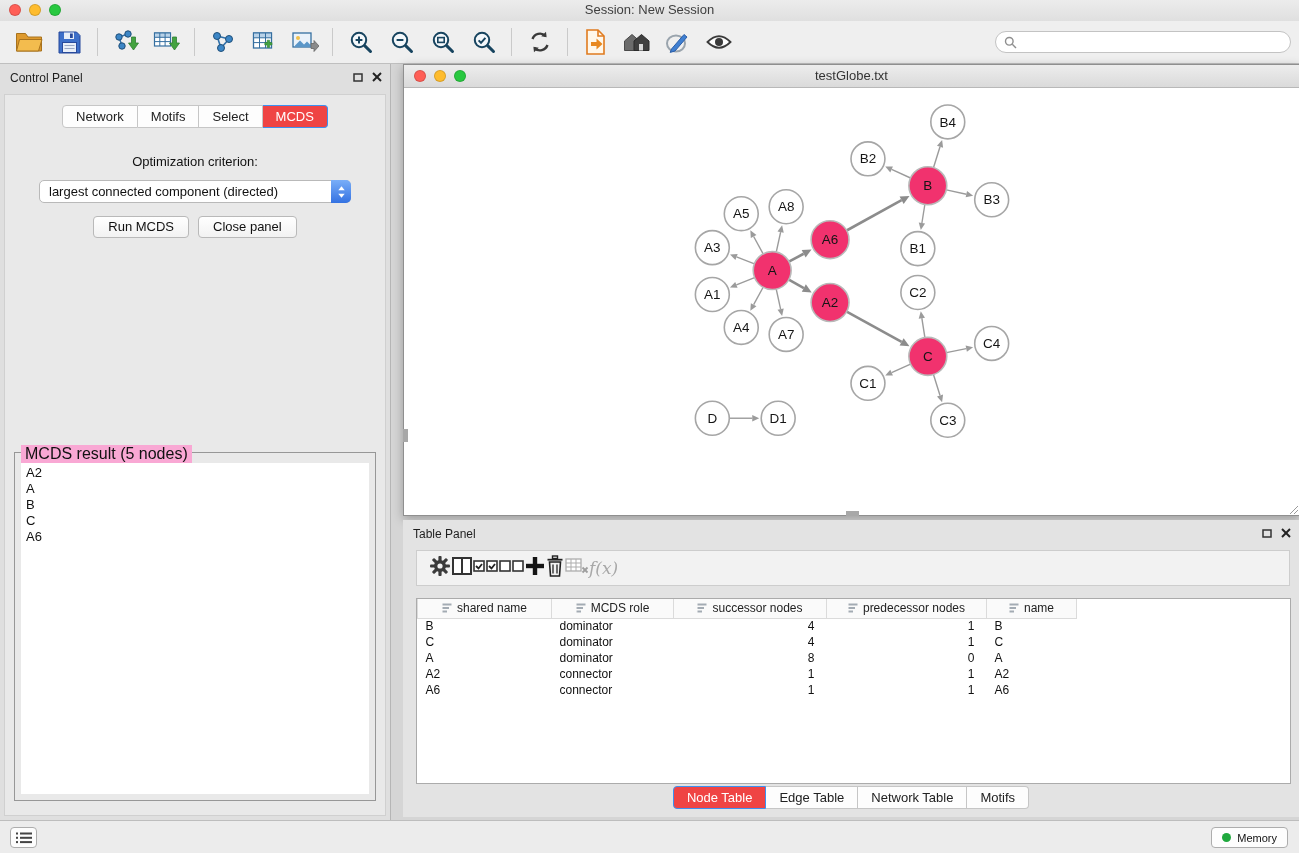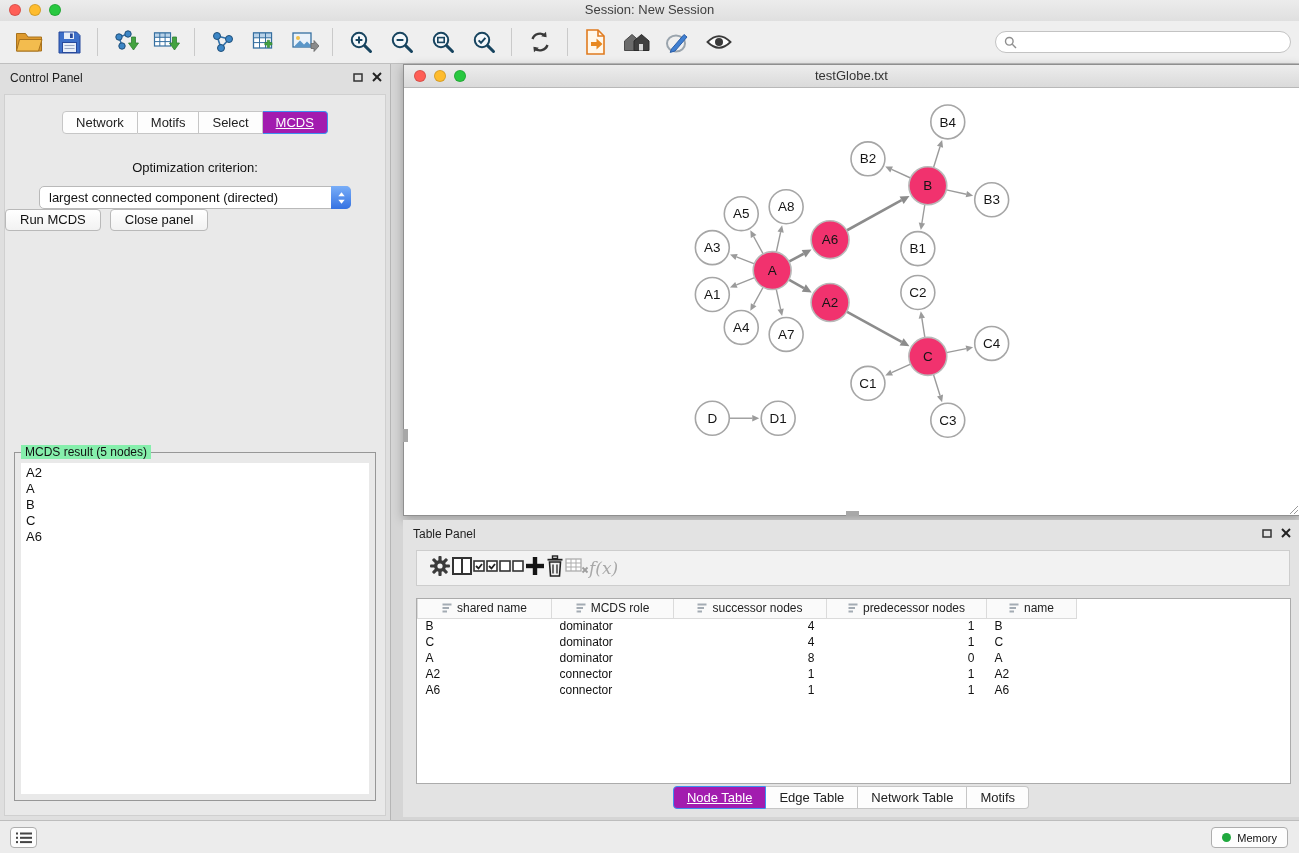--- a/index.html
+++ b/index.html
@@ -22,35 +22,35 @@
   .searchbox { margin-left:auto; width:296px; height:22px; background:#fff; border:1px solid #C3C3C3;
     border-radius:12px; display:flex; align-items:center; padding:0 8px; gap:5px; }
   .searchbox input { border:none; outline:none; flex:1; font-size:12px; font-family:"Liberation Sans",sans-serif; background:transparent; }
 
   
   .control-panel { position:absolute; left:0; top:64px; width:391px; height:756px;
     background:#DFDFDF; border-right:1px solid #B5B5B5; }
   .panel-header { height:15px; position:relative; font-size:12px; color:#1E1E1E; line-height:28px; padding-left:10px; }
   .panel-header .win-btns { position:absolute; right:8px; top:8px; display:flex; gap:9px; align-items:center; }
   .cp-body { position:absolute; top:30px; left:4px; right:4px; bottom:4px; background:#E9E9E9; border:1px solid #D0D0D0; }
-  .seg-tabs { display:flex; justify-content:center; margin-top:16px; }
+  .seg-tabs { display:flex; justify-content:center; margin-top:10px; }
   .seg-tab { font-size:13px; padding:3px 13px; background:#FDFDFD; border:1px solid #C6C6C6; border-left:none; color:#222; }
   .seg-tab:first-child { border-left:1px solid #C6C6C6; border-radius:4px 0 0 4px; }
   .seg-tab:last-child { border-radius:0 4px 4px 0; }
-  .seg-tab.active { background:#a21caf; border-color:#3D90F0; color:#fff;text-decoration:underline; }
+  .seg-tab.active { background:#ef4444; border-color:#3D90F0; color:#fff; }
   .opt-label { margin-top:26px; text-align:center; font-size:13px; color:#111; }
   .dropdown { margin:11px auto 0; width:312px; height:23px; background:#fff; border:1px solid #B9B9B9;
     border-radius:5px; position:relative; font-size:13px; color:#111; line-height:21px; padding-left:9px; }
   .dd-stepper { position:absolute; right:-1px; top:-1px; width:20px; height:23px; border-radius:0 5px 5px 0;
     background:linear-gradient(#79AEF8,#3472E2); display:flex; align-items:center; justify-content:center; }
-  .btn-row { display:flex; gap:9px; }
+  .btn-row { margin-top:13px; display:flex; justify-content:center; gap:9px; }
   .mac-btn { height:22px; padding:0 14px; background:linear-gradient(#FFFFFF,#F2F2F2); border:1px solid #B9B9B9;
     border-radius:4px; font-size:13px; color:#111; line-height:20px; }
   .result-box { position:absolute; left:9px; right:9px; top:357px; bottom:14px; border:1px solid #979797; }
-  .result-legend { position:absolute; top:-8px; left:6px; background:#86efac; padding:0 4px; font-size:12px; color:#111; }
+  .result-legend { position:absolute; top:-8px; left:6px; background:#f9a8d4; padding:0 4px; font-size:16px; color:#111; }
   .result-list { position:absolute; top:10px; left:6px; right:6px; bottom:6px; background:#fff; overflow:hidden; padding-top:2px; }
   .result-item { font-size:13px; color:#111; line-height:16px; padding:0 5px; }
 
   
   .net-window { position:absolute; left:403px; top:64px; width:897px; height:452px;
     background:#fff; border:1px solid #8F8F8F; box-shadow:0 3px 10px rgba(0,0,0,.28); }
   .net-titlebar { height:23px; background:linear-gradient(#EDEDED,#DADADA); border-bottom:1px solid #B8B8B8;
     text-align:center; font-size:13px; line-height:22px; color:#333; position:relative; }
   .net-titlebar .lights { top:5px; left:10px; }
   .net-content { position:absolute; top:23px; left:0; right:0; bottom:0; background:#fff; }

